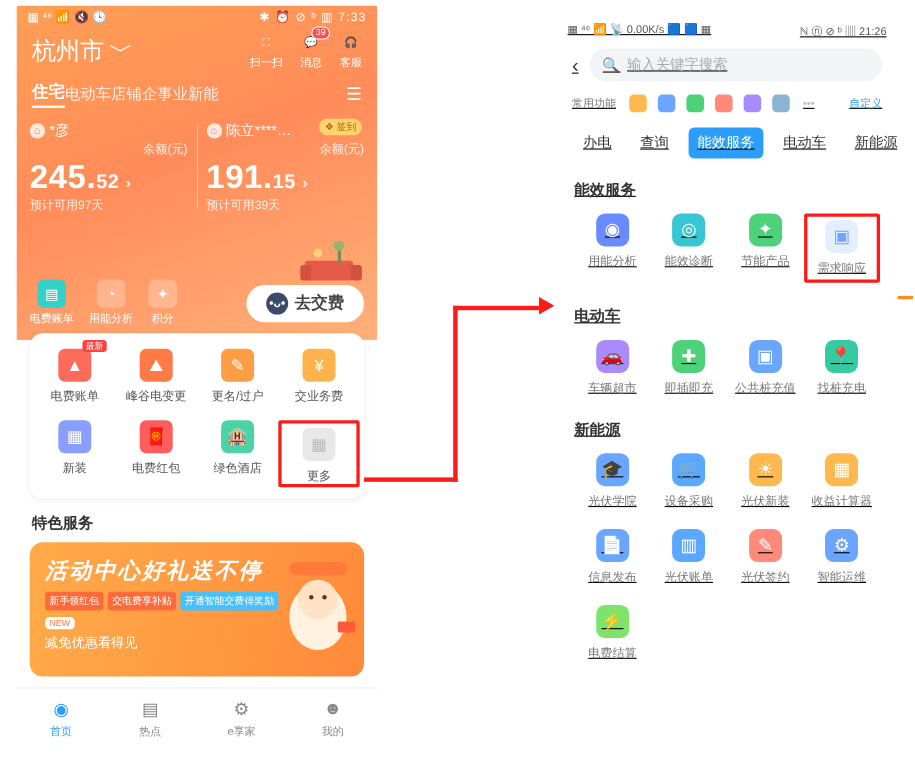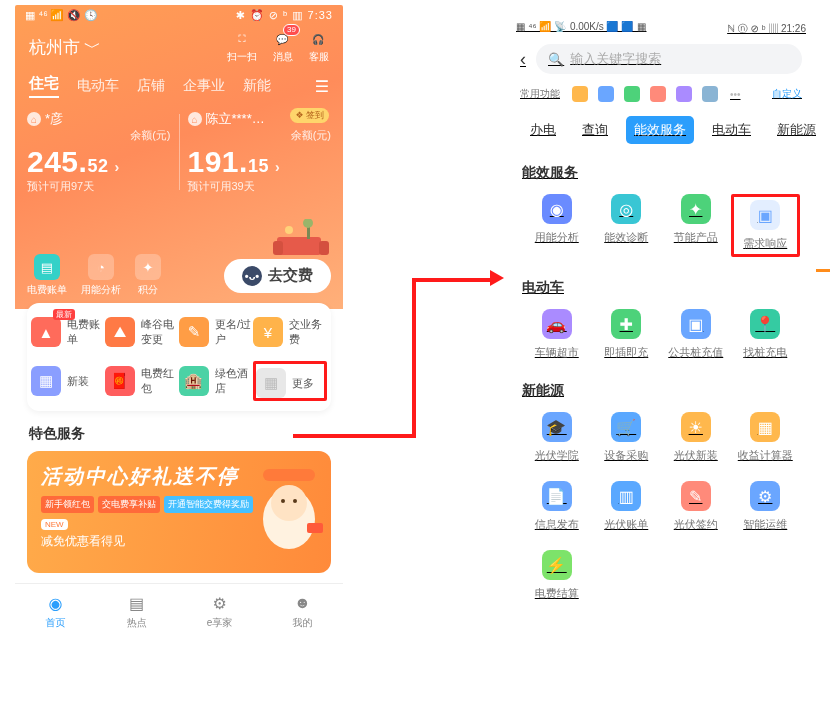--- a/index.html
+++ b/index.html
@@ -6,27 +6,27 @@
   body { background:#ffffff; width:832px; height:703px; position:relative; overflow:hidden; }
   .phone { position:absolute; background:#fff; border-radius:2px; overflow:hidden; }
   .ph1 { left:15px; top:5px; width:328px; height:690px; }
   .ph2 { left:506px; top:16px; width:310px; height:690px;text-decoration:underline; }
 
   
   .p1head { height:304px; background: linear-gradient(160deg,#ff9f55 0%,#ff8c5a 45%,#ffb07a 100%); color:#fff; position:relative; }
   .status1 { font-size:11px; color:#fff; display:flex; justify-content:space-between; padding:4px 10px 0; }
   .status1 .ri { letter-spacing:1px; }
   .locrow { display:flex; align-items:center; justify-content:space-between; padding:8px 14px 4px; }
-  .loc { font-size:17px; display:flex; align-items:flex-start; gap:4px;}
+  .loc { font-size:22px; display:flex; align-items:flex-start; gap:4px;}
   .hicons { display:flex; gap:16px; font-size:10px; text-align:center; }
   .hicons .it { display:flex; flex-direction:column; align-items:center; gap:2px; }
   .hic { width:18px; height:18px; display:flex; align-items:center;justify-content:center;}
   .hic.badge { position:relative;}
   .hic.badge::after { content:"39"; position:absolute; top:-6px; right:-8px; background:#ff4e4e; border:1px solid #fff; border-radius:8px; font-size:8px; padding:0 3px; line-height:10px;}
-  .tabs1 { display:flex; gap:18px; padding:6px 14px 0; font-size:14px; align-items:center;}
+  .tabs1 { display:flex; padding:6px 14px 0; font-size:14px; align-items:center;}
   .tabs1 .t { opacity:.85;}
   .tabs1 .t.act { font-weight:600; border-bottom:2px solid #fff; padding-bottom:3px; opacity:1; font-size:15px;}
   .tabs1 .menu { margin-left:auto; font-size:16px;}
   .cards1 { display:flex; padding:12px 12px 0; gap:8px; }
   .card1 { flex:1; color:#fff; font-size:11px; position:relative;}
   .cname{ font-size:13px; display:flex; align-items:center; gap:4px;}
   .cname .av{ width:14px;height:14px;border-radius:50%;background:rgba(255,255,255,.8); color:#ff8c5a; font-size:10px; display:inline-flex;align-items:center;justify-content:center;}
   .sign{ position:absolute; right:2px; top:-2px; background:#ffd56b;color:#b5651d;border-radius:8px;font-size:9px;padding:1px 5px;display:flex;align-items:center;gap:2px;}
   .bal{ font-size:30px; font-weight:600; letter-spacing:.5px; margin-top:2px; display:flex;align-items:baseline;}
   .bal .dec{ font-size:18px;}
@@ -36,21 +36,21 @@
   .illus{ position:absolute; right:12px; bottom:48px; width:60px; height:42px; }
   .illus svg{ width:100%; height:100%; }
   .row3{ position:absolute; left:0; right:0; bottom:6px; display:flex; align-items:center; padding:0 12px 6px; gap:14px;}
   .r3it{ display:flex; flex-direction:column; align-items:center; font-size:10px; color:#fff; gap:3px;}
   .r3ic{ width:26px;height:26px;border-radius:6px;background:rgba(255,255,255,.25);display:flex;align-items:center;justify-content:center;color:#fff;font-size:13px;}
   .r3ic.bill{ background:#34d1c8;}
   .paybtn{ margin-left:auto; background:#fff; color:#444; border-radius:20px;padding:7px 18px; font-size:15px;font-weight:600; display:flex;align-items:center;gap:6px;}
   .paybtn .bot{ width:20px;height:20px;border-radius:50%;background:#3b4a68;display:inline-flex;align-items:center;justify-content:center;color:#fff;font-size:11px;}
 
   .gridcard{ background:#fff; margin:-6px 12px 0; border-radius:12px; padding:14px 4px 10px; display:grid; grid-template-columns:repeat(4,1fr); row-gap:14px; box-shadow:0 2px 6px rgba(0,0,0,.06); position:relative; z-index:2;}
-  .git{ display:flex; flex-direction:row; align-items:center; font-size:11px; color:#555; gap:6px;}
+  .git{ display:flex; flex-direction:column; align-items:center; font-size:11px; color:#555; gap:6px;}
   .gic{ width:30px;height:30px;border-radius:6px;display:flex;align-items:center;justify-content:center;font-size:15px;color:#fff;}
   .gic.c1{background:#ff6b5b;} .gic.c2{background:#ff7a45;} .gic.c3{background:#ff9d45;} .gic.c4{background:#ffb34a;}
   .gic.c5{background:#8a9eff;} .gic.c6{background:#ff5d5d;} .gic.c7{background:#4bd2a5;} .gic.more{background:#e8e8e8;color:#bbb;}
   .newtag{ position:absolute; background:#ff4040;color:#fff;font-size:8px;border-radius:3px;padding:0 3px;top:-8px;right:-14px;}
   .morebox{ border:3px solid #ff1a1a; border-radius:2px; padding-top:4px;}
   .sectitle{ font-size:14px; font-weight:600; padding:14px 14px 8px; color:#333;}
   .promo{ margin:0 12px; height:122px; border-radius:12px; background:linear-gradient(100deg,#ffab4a,#ff8a3a); position:relative; color:#fff; padding:12px 14px; overflow:hidden;}
   .promo h1{ font-size:20px; letter-spacing:2px; font-family:Liberation Mono, monospace; font-style:italic;}
   .pills{ display:flex; gap:4px; margin-top:6px; font-size:9px;}
   .pill{ background:#ff6a3a;border-radius:3px;padding:2px 4px;}

